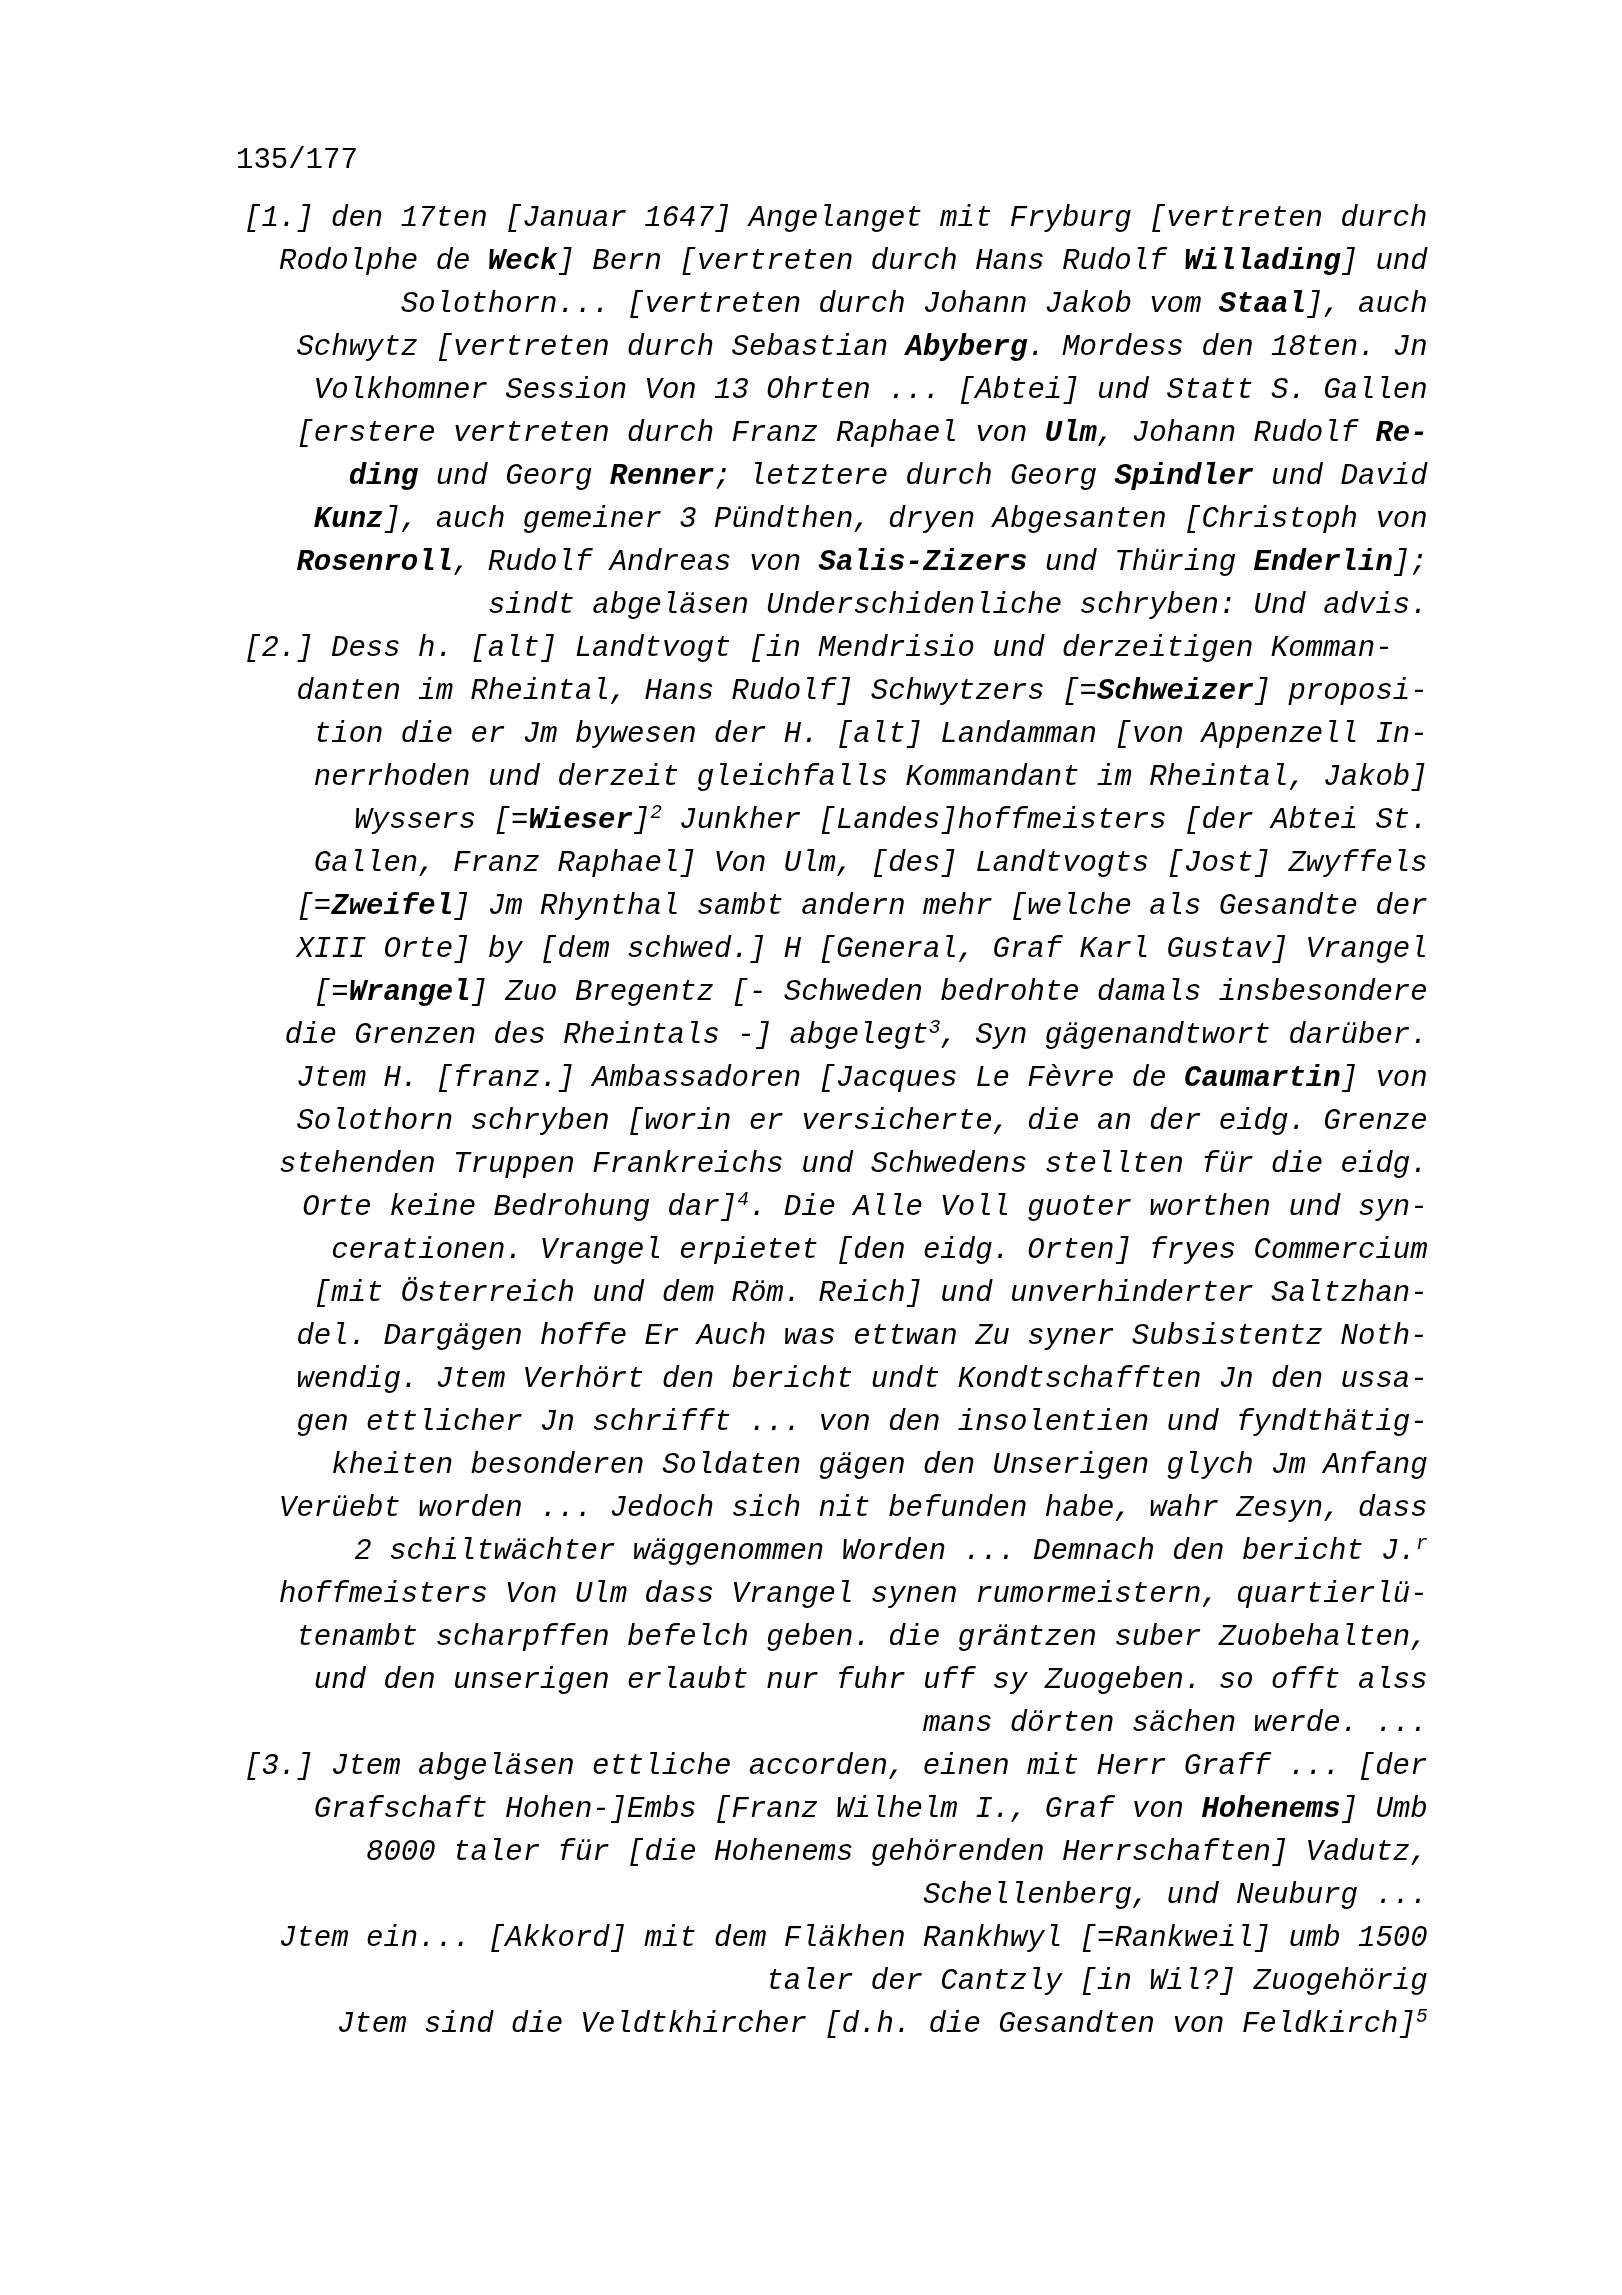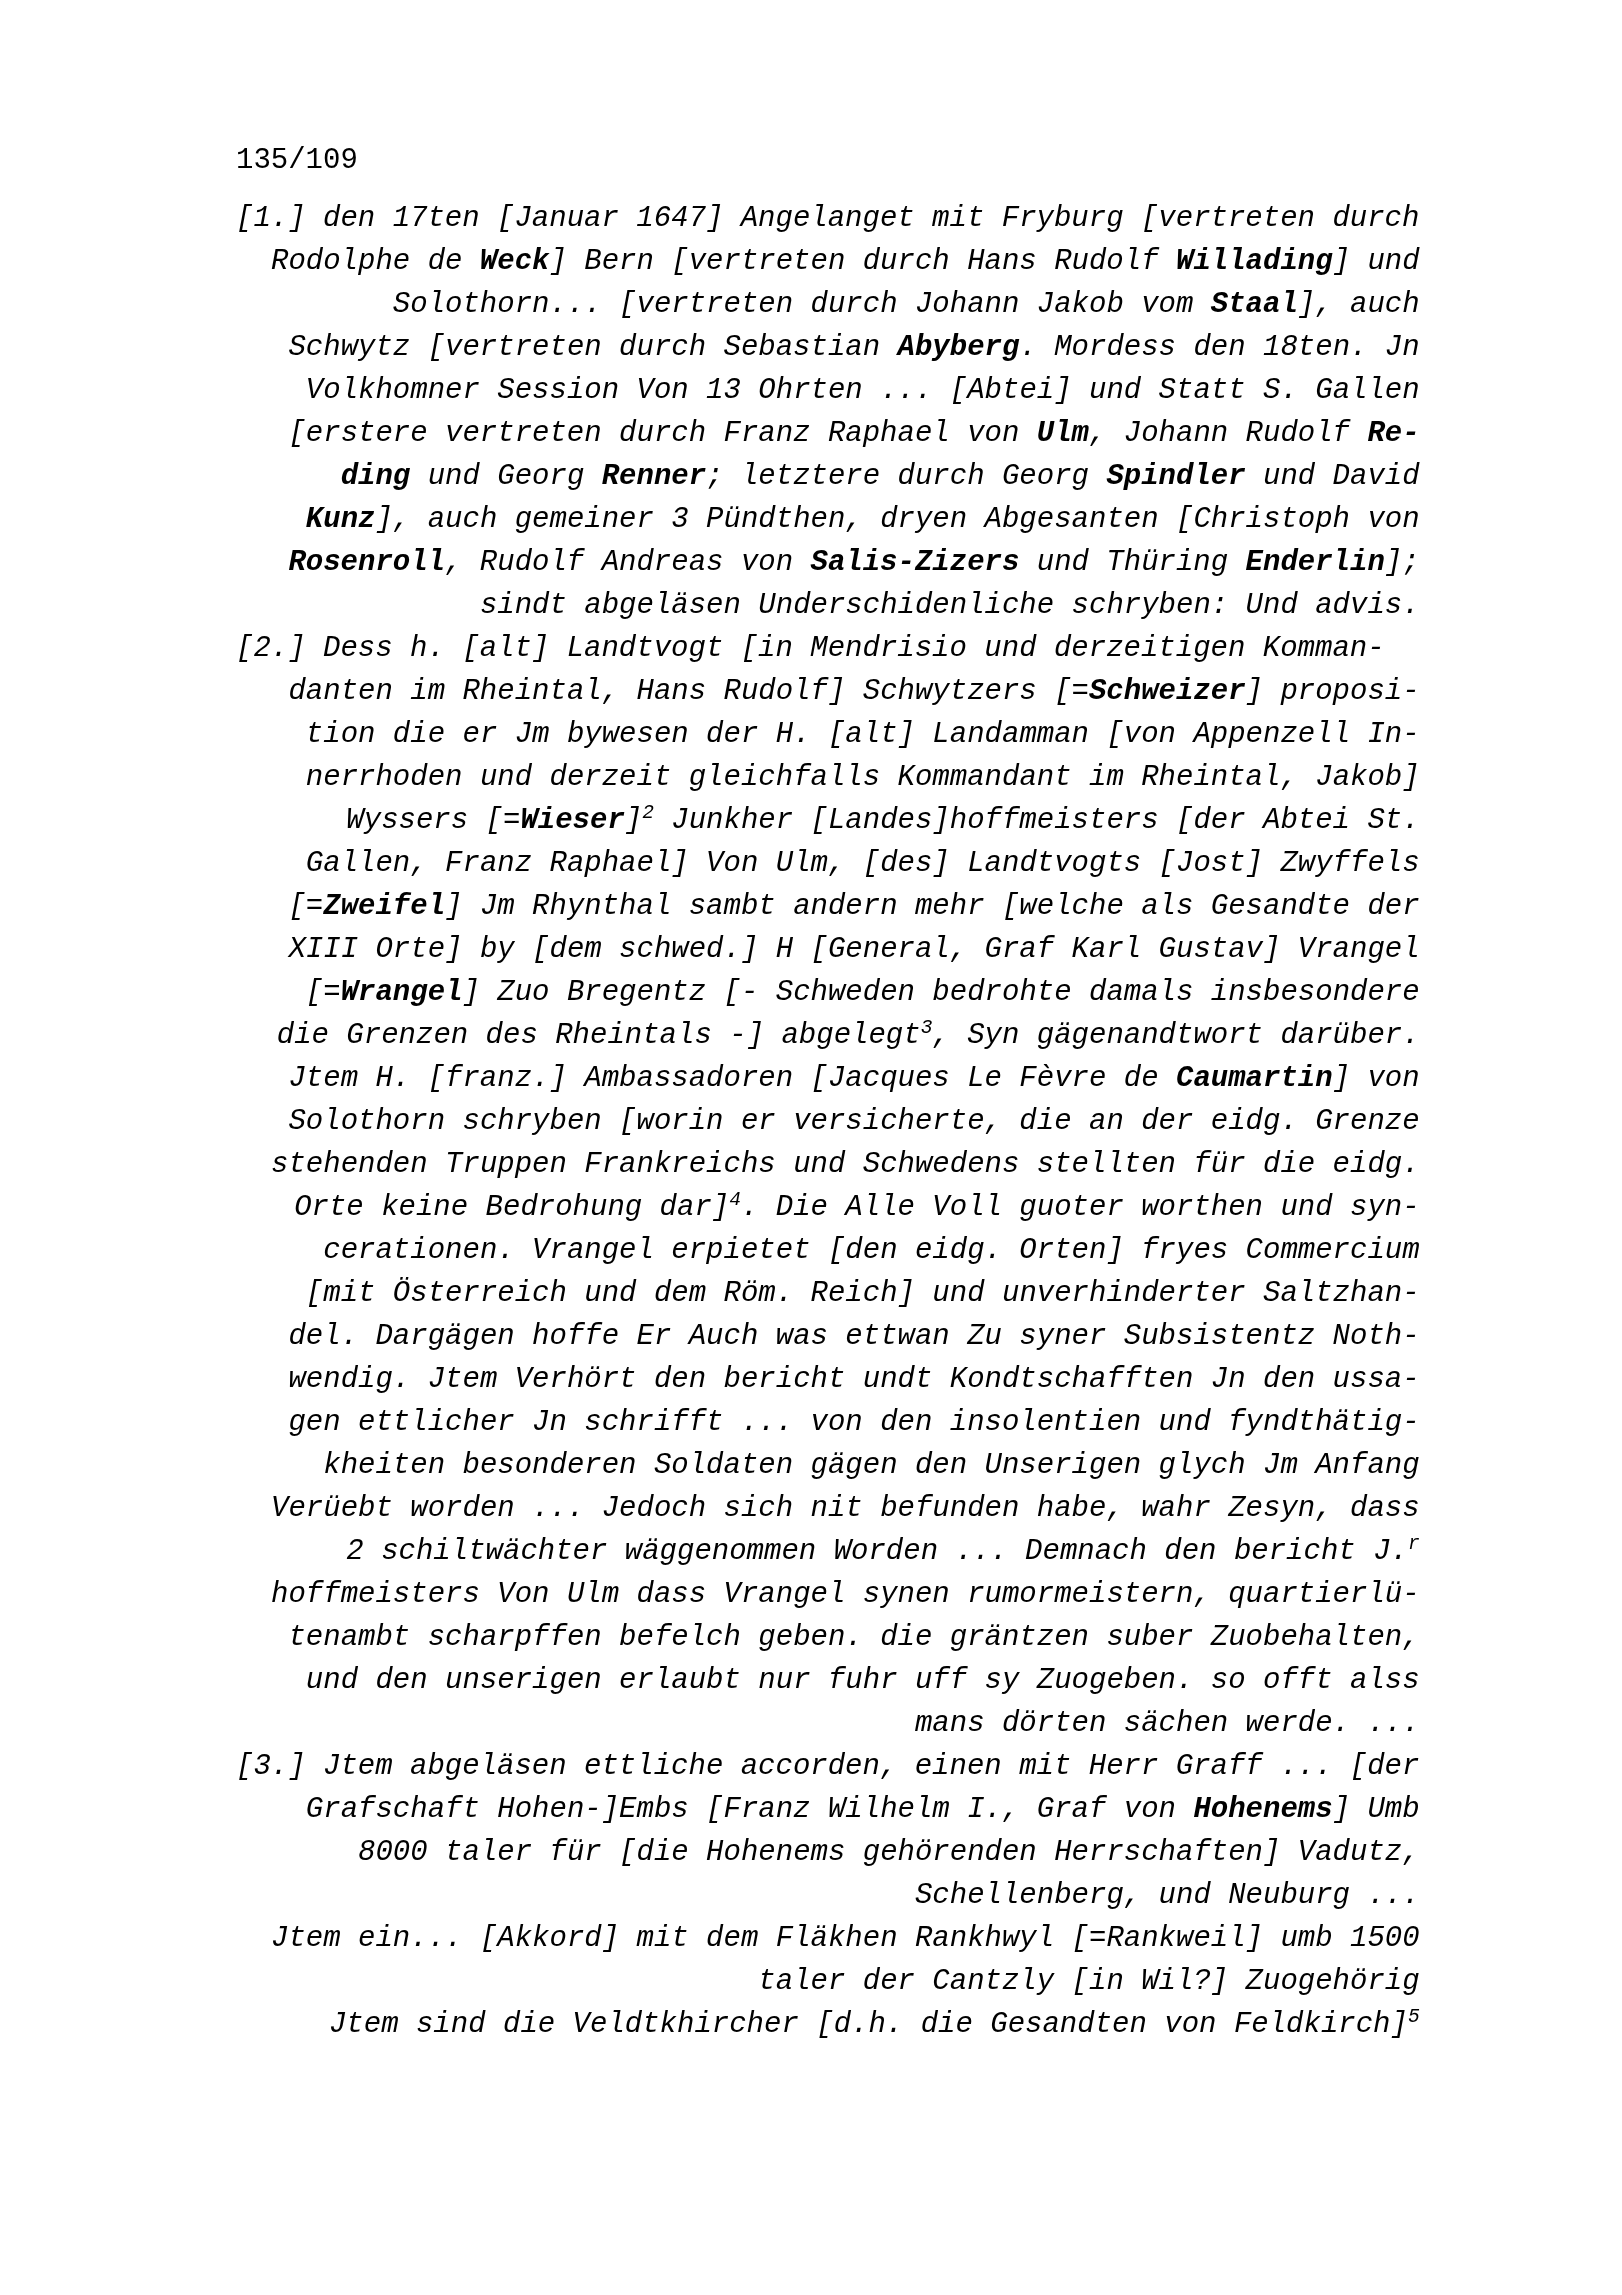--- a/index.html
+++ b/index.html
@@ -15,37 +15,37 @@
   .page-number {
     position: absolute;
     left: 236px;
     top: 144px;
     font-size: 29px;
     font-style: normal;
     white-space: pre;
   }
   .doc {
     position: absolute;
-    left: 236px;
+    left: 244px;
     top: 197px;
     font-size: 29px;
     font-style: italic;
     line-height: 43px;
     white-space: pre;
   }
   .para { margin: 0; }
   .line { display: block; }
   .line.cont { padding-left: 35px; text-align: right; }
   .b { font-weight: bold; }
   .sup {
     font-size: 19.5px;
     vertical-align: 10.5px;
     line-height: 0;
   }
 </style>
 </head>
 <body>
 
 <div>
-  <div class="page-number">135/109</div>
+  <div class="page-number">135/177</div>
   <div class="doc" id="doc-body"><div class="para"><span class="line"><span>[1.] den 17ten [Januar 1647] Angelanget mit Fryburg [vertreten durch</span></span><span class="line cont"><span>Rodolphe de </span><span class="b">Weck</span><span>] Bern [vertreten durch Hans Rudolf </span><span class="b">Willading</span><span>] und</span></span><span class="line cont"><span>Solothorn... [vertreten durch Johann Jakob vom </span><span class="b">Staal</span><span>], auch</span></span><span class="line cont"><span>Schwytz [vertreten durch Sebastian </span><span class="b">Abyberg</span><span>. Mordess den 18ten. Jn</span></span><span class="line cont"><span>Volkhomner Session Von 13 Ohrten ... [Abtei] und Statt S. Gallen</span></span><span class="line cont"><span>[erstere vertreten durch Franz Raphael von </span><span class="b">Ulm</span><span>, Johann Rudolf </span><span class="b">Re-</span></span><span class="line cont"><span class="b">ding</span><span> und Georg </span><span class="b">Renner</span><span>; letztere durch Georg </span><span class="b">Spindler</span><span> und David</span></span><span class="line cont"><span class="b">Kunz</span><span>], auch gemeiner 3 Pündthen, dryen Abgesanten [Christoph von</span></span><span class="line cont"><span class="b">Rosenroll</span><span>, Rudolf Andreas von </span><span class="b">Salis-Zizers</span><span> und Thüring </span><span class="b">Enderlin</span><span>];</span></span><span class="line cont"><span>sindt abgeläsen Underschidenliche schryben: Und advis.</span></span></div><div class="para"><span class="line"><span>[2.] Dess h. [alt] Landtvogt [in Mendrisio und derzeitigen Komman-</span></span><span class="line cont"><span>danten im Rheintal, Hans Rudolf] Schwytzers [=</span><span class="b">Schweizer</span><span>] proposi-</span></span><span class="line cont"><span>tion die er Jm bywesen der H. [alt] Landamman [von Appenzell In-</span></span><span class="line cont"><span>nerrhoden und derzeit gleichfalls Kommandant im Rheintal, Jakob]</span></span><span class="line cont"><span>Wyssers [=</span><span class="b">Wieser</span><span>]</span><span class="sup">2</span><span> Junkher [Landes]hoffmeisters [der Abtei St.</span></span><span class="line cont"><span>Gallen, Franz Raphael] Von Ulm, [des] Landtvogts [Jost] Zwyffels</span></span><span class="line cont"><span>[=</span><span class="b">Zweifel</span><span>] Jm Rhynthal sambt andern mehr [welche als Gesandte der</span></span><span class="line cont"><span>XIII Orte] by [dem schwed.] H [General, Graf Karl Gustav] Vrangel</span></span><span class="line cont"><span>[=</span><span class="b">Wrangel</span><span>] Zuo Bregentz [- Schweden bedrohte damals insbesondere</span></span><span class="line cont"><span>die Grenzen des Rheintals -] abgelegt</span><span class="sup">3</span><span>, Syn gägenandtwort darüber.</span></span><span class="line cont"><span>Jtem H. [franz.] Ambassadoren [Jacques Le Fèvre de </span><span class="b">Caumartin</span><span>] von</span></span><span class="line cont"><span>Solothorn schryben [worin er versicherte, die an der eidg. Grenze</span></span><span class="line cont"><span>stehenden Truppen Frankreichs und Schwedens stellten für die eidg.</span></span><span class="line cont"><span>Orte keine Bedrohung dar]</span><span class="sup">4</span><span>. Die Alle Voll guoter worthen und syn-</span></span><span class="line cont"><span>cerationen. Vrangel erpietet [den eidg. Orten] fryes Commercium</span></span><span class="line cont"><span>[mit Österreich und dem Röm. Reich] und unverhinderter Saltzhan-</span></span><span class="line cont"><span>del. Dargägen hoffe Er Auch was ettwan Zu syner Subsistentz Noth-</span></span><span class="line cont"><span>wendig. Jtem Verhört den bericht undt Kondtschafften Jn den ussa-</span></span><span class="line cont"><span>gen ettlicher Jn schrifft ... von den insolentien und fyndthätig-</span></span><span class="line cont"><span>kheiten besonderen Soldaten gägen den Unserigen glych Jm Anfang</span></span><span class="line cont"><span>Verüebt worden ... Jedoch sich nit befunden habe, wahr Zesyn, dass</span></span><span class="line cont"><span>2 schiltwächter wäggenommen Worden ... Demnach den bericht J.</span><span class="sup">r</span></span><span class="line cont"><span>hoffmeisters Von Ulm dass Vrangel synen rumormeistern, quartierlü-</span></span><span class="line cont"><span>tenambt scharpffen befelch geben. die gräntzen suber Zuobehalten,</span></span><span class="line cont"><span>und den unserigen erlaubt nur fuhr uff sy Zuogeben. so offt alss</span></span><span class="line cont"><span>mans dörten sächen werde. ...</span></span></div><div class="para"><span class="line"><span>[3.] Jtem abgeläsen ettliche accorden, einen mit Herr Graff ... [der</span></span><span class="line cont"><span>Grafschaft Hohen-]Embs [Franz Wilhelm I., Graf von </span><span class="b">Hohenems</span><span>] Umb</span></span><span class="line cont"><span>8000 taler für [die Hohenems gehörenden Herrschaften] Vadutz,</span></span><span class="line cont"><span>Schellenberg, und Neuburg ...</span></span><span class="line cont"><span>Jtem ein... [Akkord] mit dem Fläkhen Rankhwyl [=Rankweil] umb 1500</span></span><span class="line cont"><span>taler der Cantzly [in Wil?] Zuogehörig</span></span><span class="line cont"><span>Jtem sind die Veldtkhircher [d.h. die Gesandten von Feldkirch]</span><span class="sup">5</span></span></div></div>
 </div>
 
 
 </body></html>

